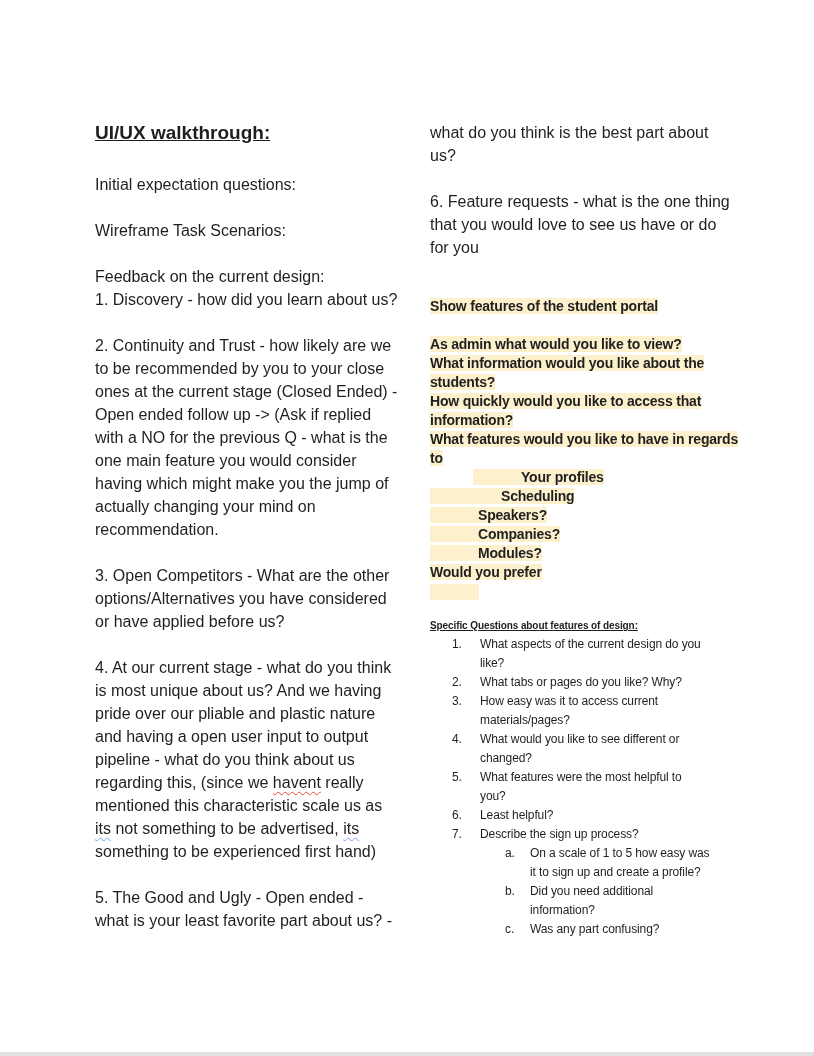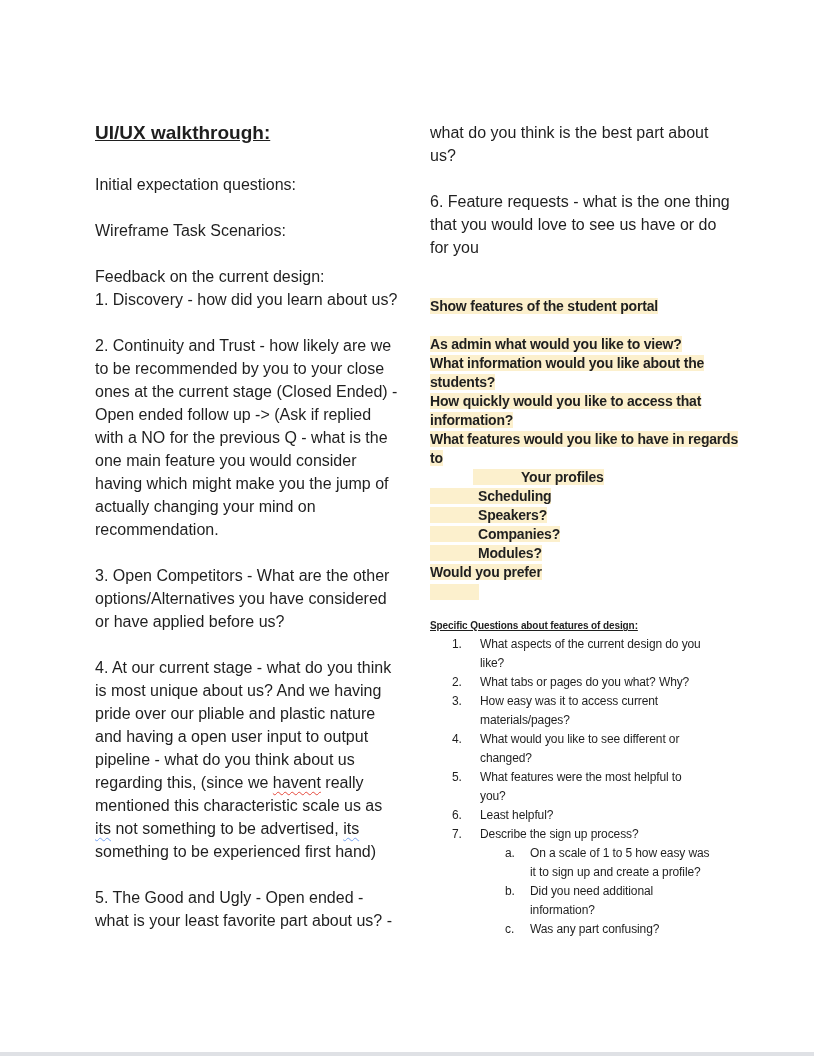--- a/index.html
+++ b/index.html
@@ -87,39 +87,39 @@
     <div class="hl-sec">
       <div class="hl-line gap-after"><span class="hl" style="background: rgb(252, 240, 205);">Show features of the student portal</span></div>
       <div class="hl-line"><span class="hl" style="background: rgb(252, 240, 205);">As admin what would you like to view?</span></div>
       <div class="hl-line"><span class="hl" style="background: rgb(252, 240, 205);">What information would you like about the
 students?</span></div>
       <div class="hl-line"><span class="hl" style="background: rgb(252, 240, 205);">How quickly would you like to access that
 information?</span></div>
       <div class="hl-line"><span class="hl" style="background: rgb(252, 240, 205);">What features would you like to have in regards
 to</span></div>
       <div class="hl-line"><span class="hl" style="background: rgb(252, 240, 205); margin-left: 43px;"><span class="tab"></span><span>Your profiles</span></span></div>
-      <div class="hl-line"><span class="hl" style="background: rgb(252, 240, 205);"><span class="tab"></span><span>Scheduling</span></span></div>
+      <div class="hl-line"><span class="hl" style="background: rgb(252, 240, 205); padding-left: 23px;"><span class="tab"></span><span>Scheduling</span></span></div>
       <div class="hl-line"><span class="hl" style="background: rgb(252, 240, 205); text-align: center;"><span class="tab"></span><span>Speakers?</span></span></div>
       <div class="hl-line"><span class="hl" style="background: rgb(252, 240, 205);"><span class="tab"></span><span>Companies?</span></span></div>
       <div class="hl-line"><span class="hl" style="background: rgb(252, 240, 205);"><span class="tab"></span><span>Modules?</span></span></div>
       <div class="hl-line"><span class="hl" style="background: rgb(252, 240, 205);">Would you prefer</span></div>
       <div class="hl-line"><span class="hl-empty hl" style="background: rgb(252, 240, 205);"></span></div>
     </div>
 
     <div class="spec-heading">Specific Questions about features of design:</div>
 
     <div class="qlist">
       <div class="qrow">
           <span class="qnum">1.</span>
           <span class="qtext">What aspects of the current design do you
 like?</span>
         </div>
       <div class="qrow">
           <span class="qnum">2.</span>
-          <span class="qtext">What tabs or pages do you what? Why?</span>
+          <span class="qtext">What tabs or pages do you like? Why?</span>
         </div>
       <div class="qrow">
           <span class="qnum">3.</span>
           <span class="qtext">How easy was it to access current
 materials/pages?</span>
         </div>
       <div class="qrow">
           <span class="qnum">4.</span>
           <span class="qtext">What would you like to see different or
 changed?</span>

